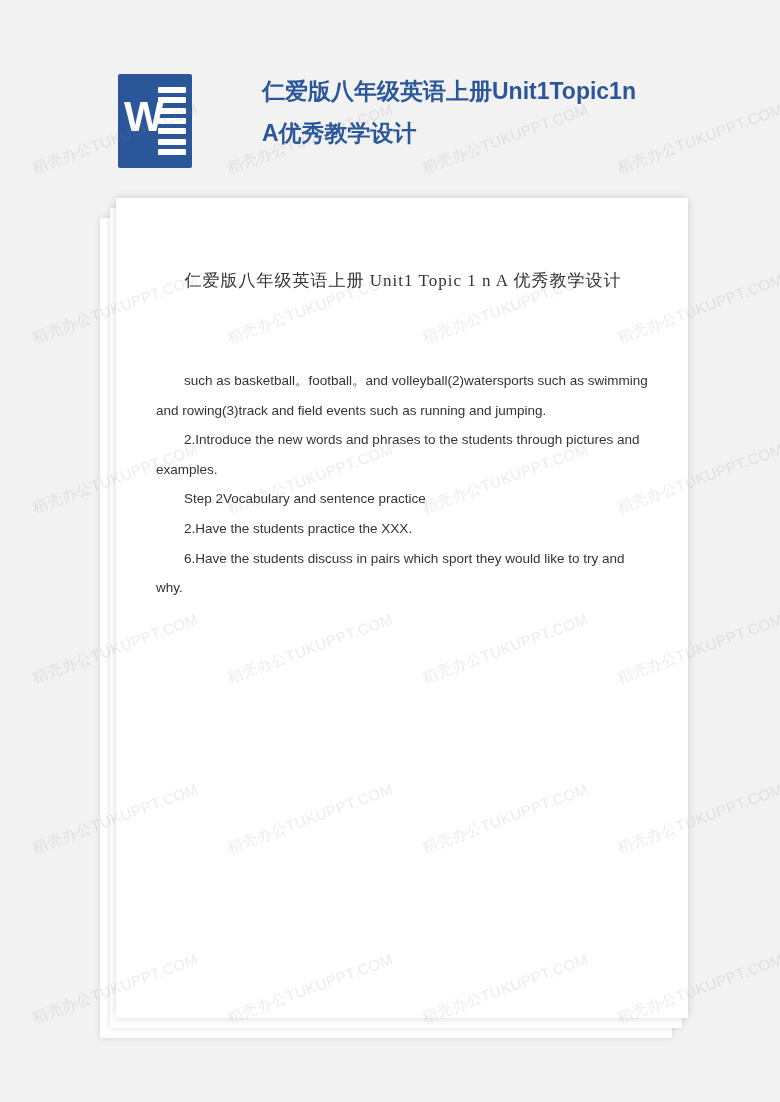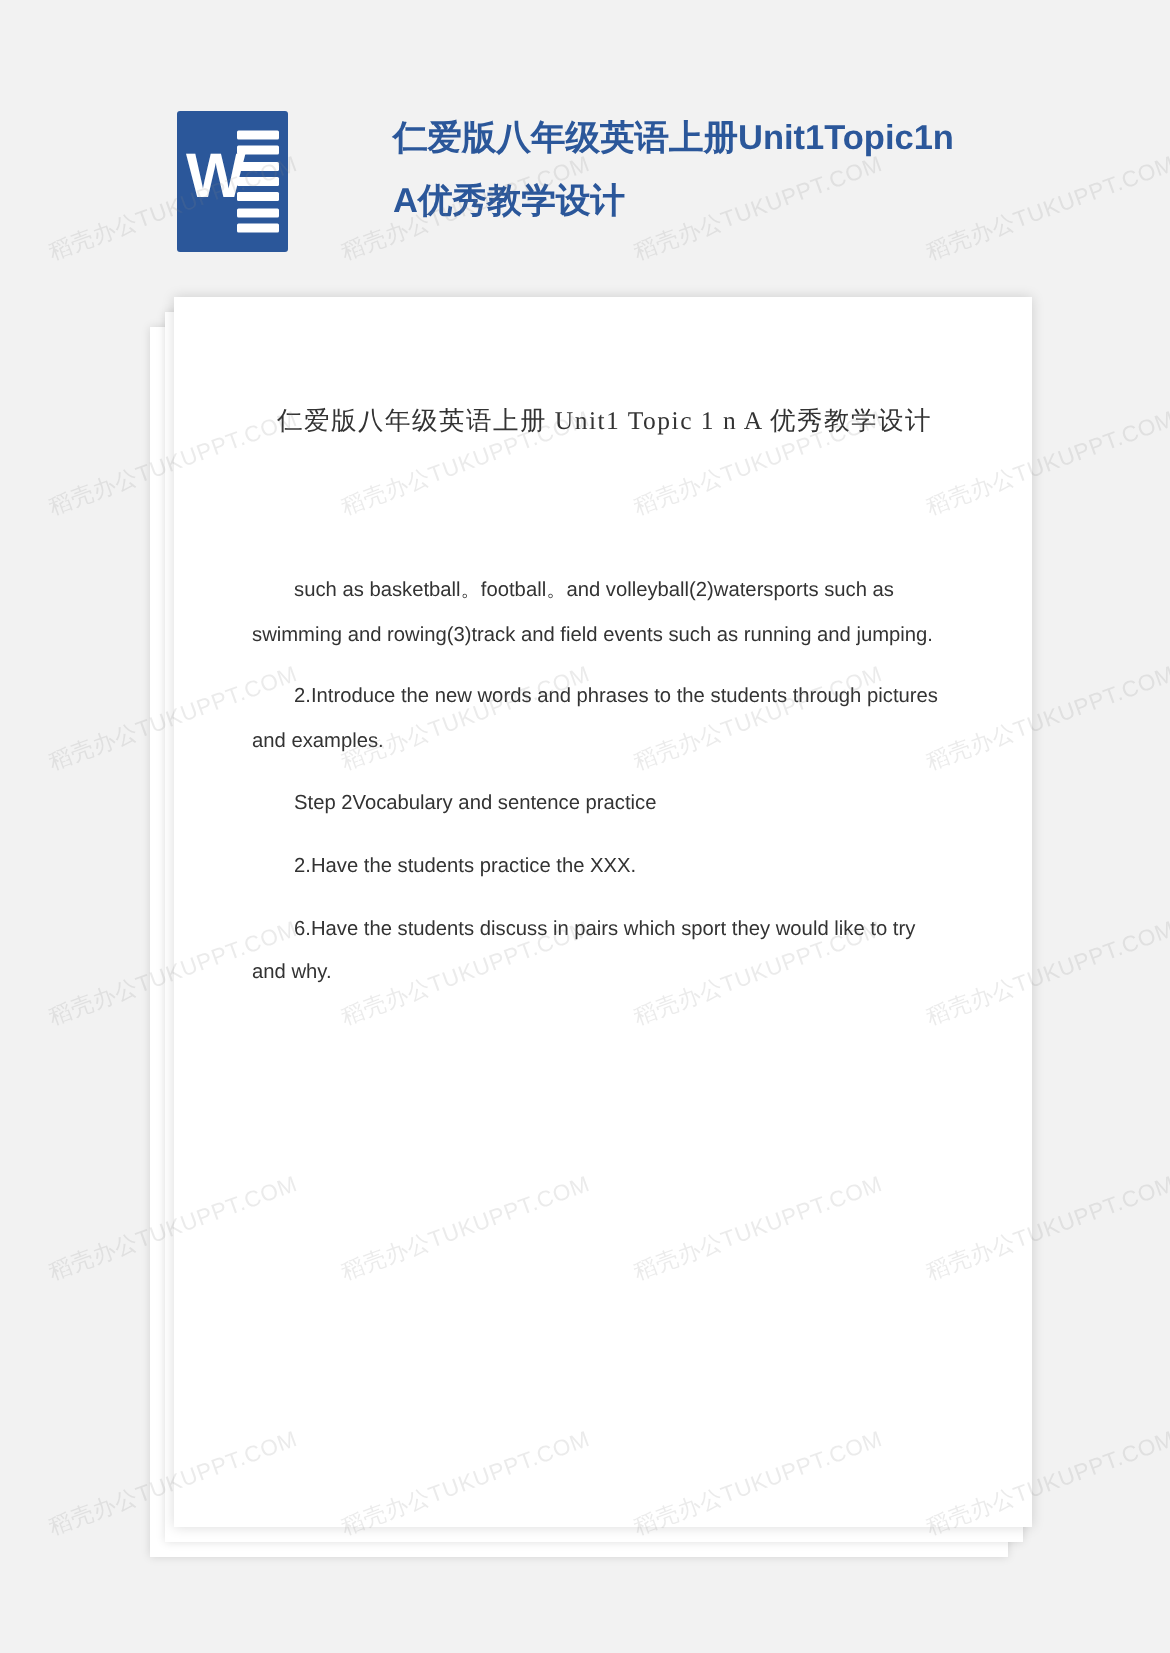--- a/index.html
+++ b/index.html
@@ -131,21 +131,21 @@
     position: absolute;
     top: 168px;
     left: 40px;
     width: 492px;
     font-size: 13.5px;
     line-height: 29.6px;
     color: #333333;
     font-family: "Liberation Sans", sans-serif;
   }
   .body-text p {
-    margin: 12px;
+    margin: 0;
     text-indent: 28px;
     word-spacing: 0px;
   }
 
   
   .wm-layer {
     position: absolute;
     left: 0;
     top: 0;
     width: 780px;

